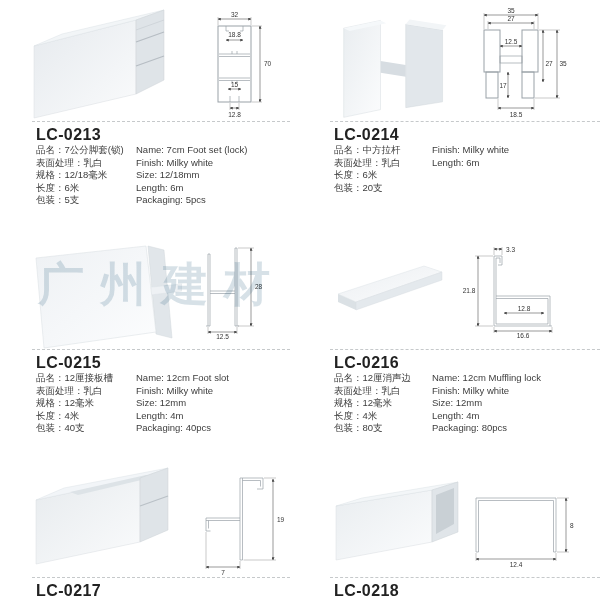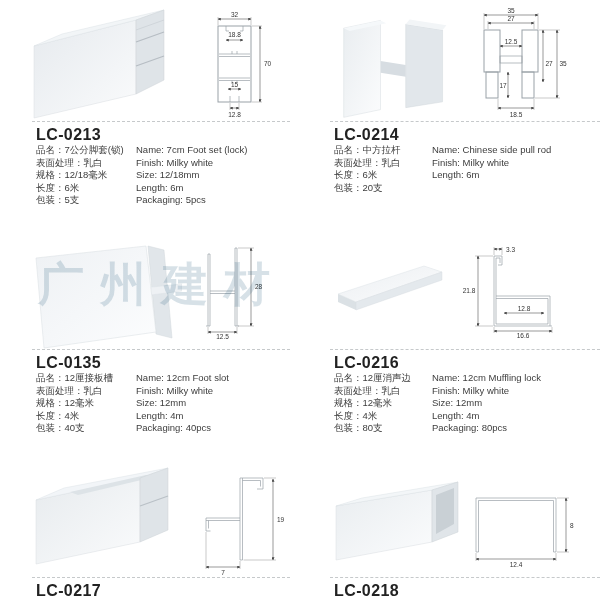--- a/index.html
+++ b/index.html
@@ -131,21 +131,20 @@
   </svg>
   <div class="sep"></div>
   <div class="code">LC-0214</div>
   <div class="specs cn">
     <span class="spec-row">品名：中方拉杆</span>
     <span class="spec-row">表面处理：乳白</span>
     <span class="spec-row">长度：6米</span>
     <span class="spec-row">包装：20支</span>
   </div>
   <div class="specs en">
-    <span class="spec-row">Name: Chinese side pull rod</span>
     <span class="spec-row">Finish: Milky white</span>
     <span class="spec-row">Length: 6m</span>
   </div>
 </div>
 
 <div class="card" style="left:32px;top:234px;">
   <svg class="photo" style="left:0;top:10px;" width="150" height="106" viewBox="0 0 150 106">
     <defs>
         <linearGradient id="g2" x1="0" y1="0" x2="1" y2="1">
       <stop offset="0" stop-color="#eef1f4"></stop>
@@ -163,21 +162,21 @@
         </marker>
       </defs>
     <path class="prof2" d="M30,14 V86 M32,14 V86 M30,14 H32 M57,8 V86 M59,8 V86 M57,8 H59 M32,51 H57 M32,53.5 H57 M28,86 H32 M57,86 H61"></path>
     <path class="ext" d="M30,87 V94 M59,87 V94 M60,8 H76 M60,86 H76"></path>
     <line x1="30" y1="92" x2="59" y2="92" class="dim" marker-start="url(#a2)" marker-end="url(#a2)"></line>
     <text x="44.5" y="99" text-anchor="middle">12.5</text>
     <line x1="73" y1="8" x2="73" y2="86" class="dim" marker-start="url(#a2)" marker-end="url(#a2)"></line>
     <text x="77" y="49" text-anchor="start">28</text>
   </svg>
   <div class="sep"></div>
-  <div class="code">LC-0135</div>
+  <div class="code">LC-0215</div>
   <div class="specs cn">
     <span class="spec-row">品名：12厘接板槽</span>
     <span class="spec-row">表面处理：乳白</span>
     <span class="spec-row">规格：12毫米</span>
     <span class="spec-row">长度：4米</span>
     <span class="spec-row">包装：40支</span>
   </div>
   <div class="specs en">
     <span class="spec-row">Name: 12cm Foot slot</span>
     <span class="spec-row">Finish: Milky white</span>

